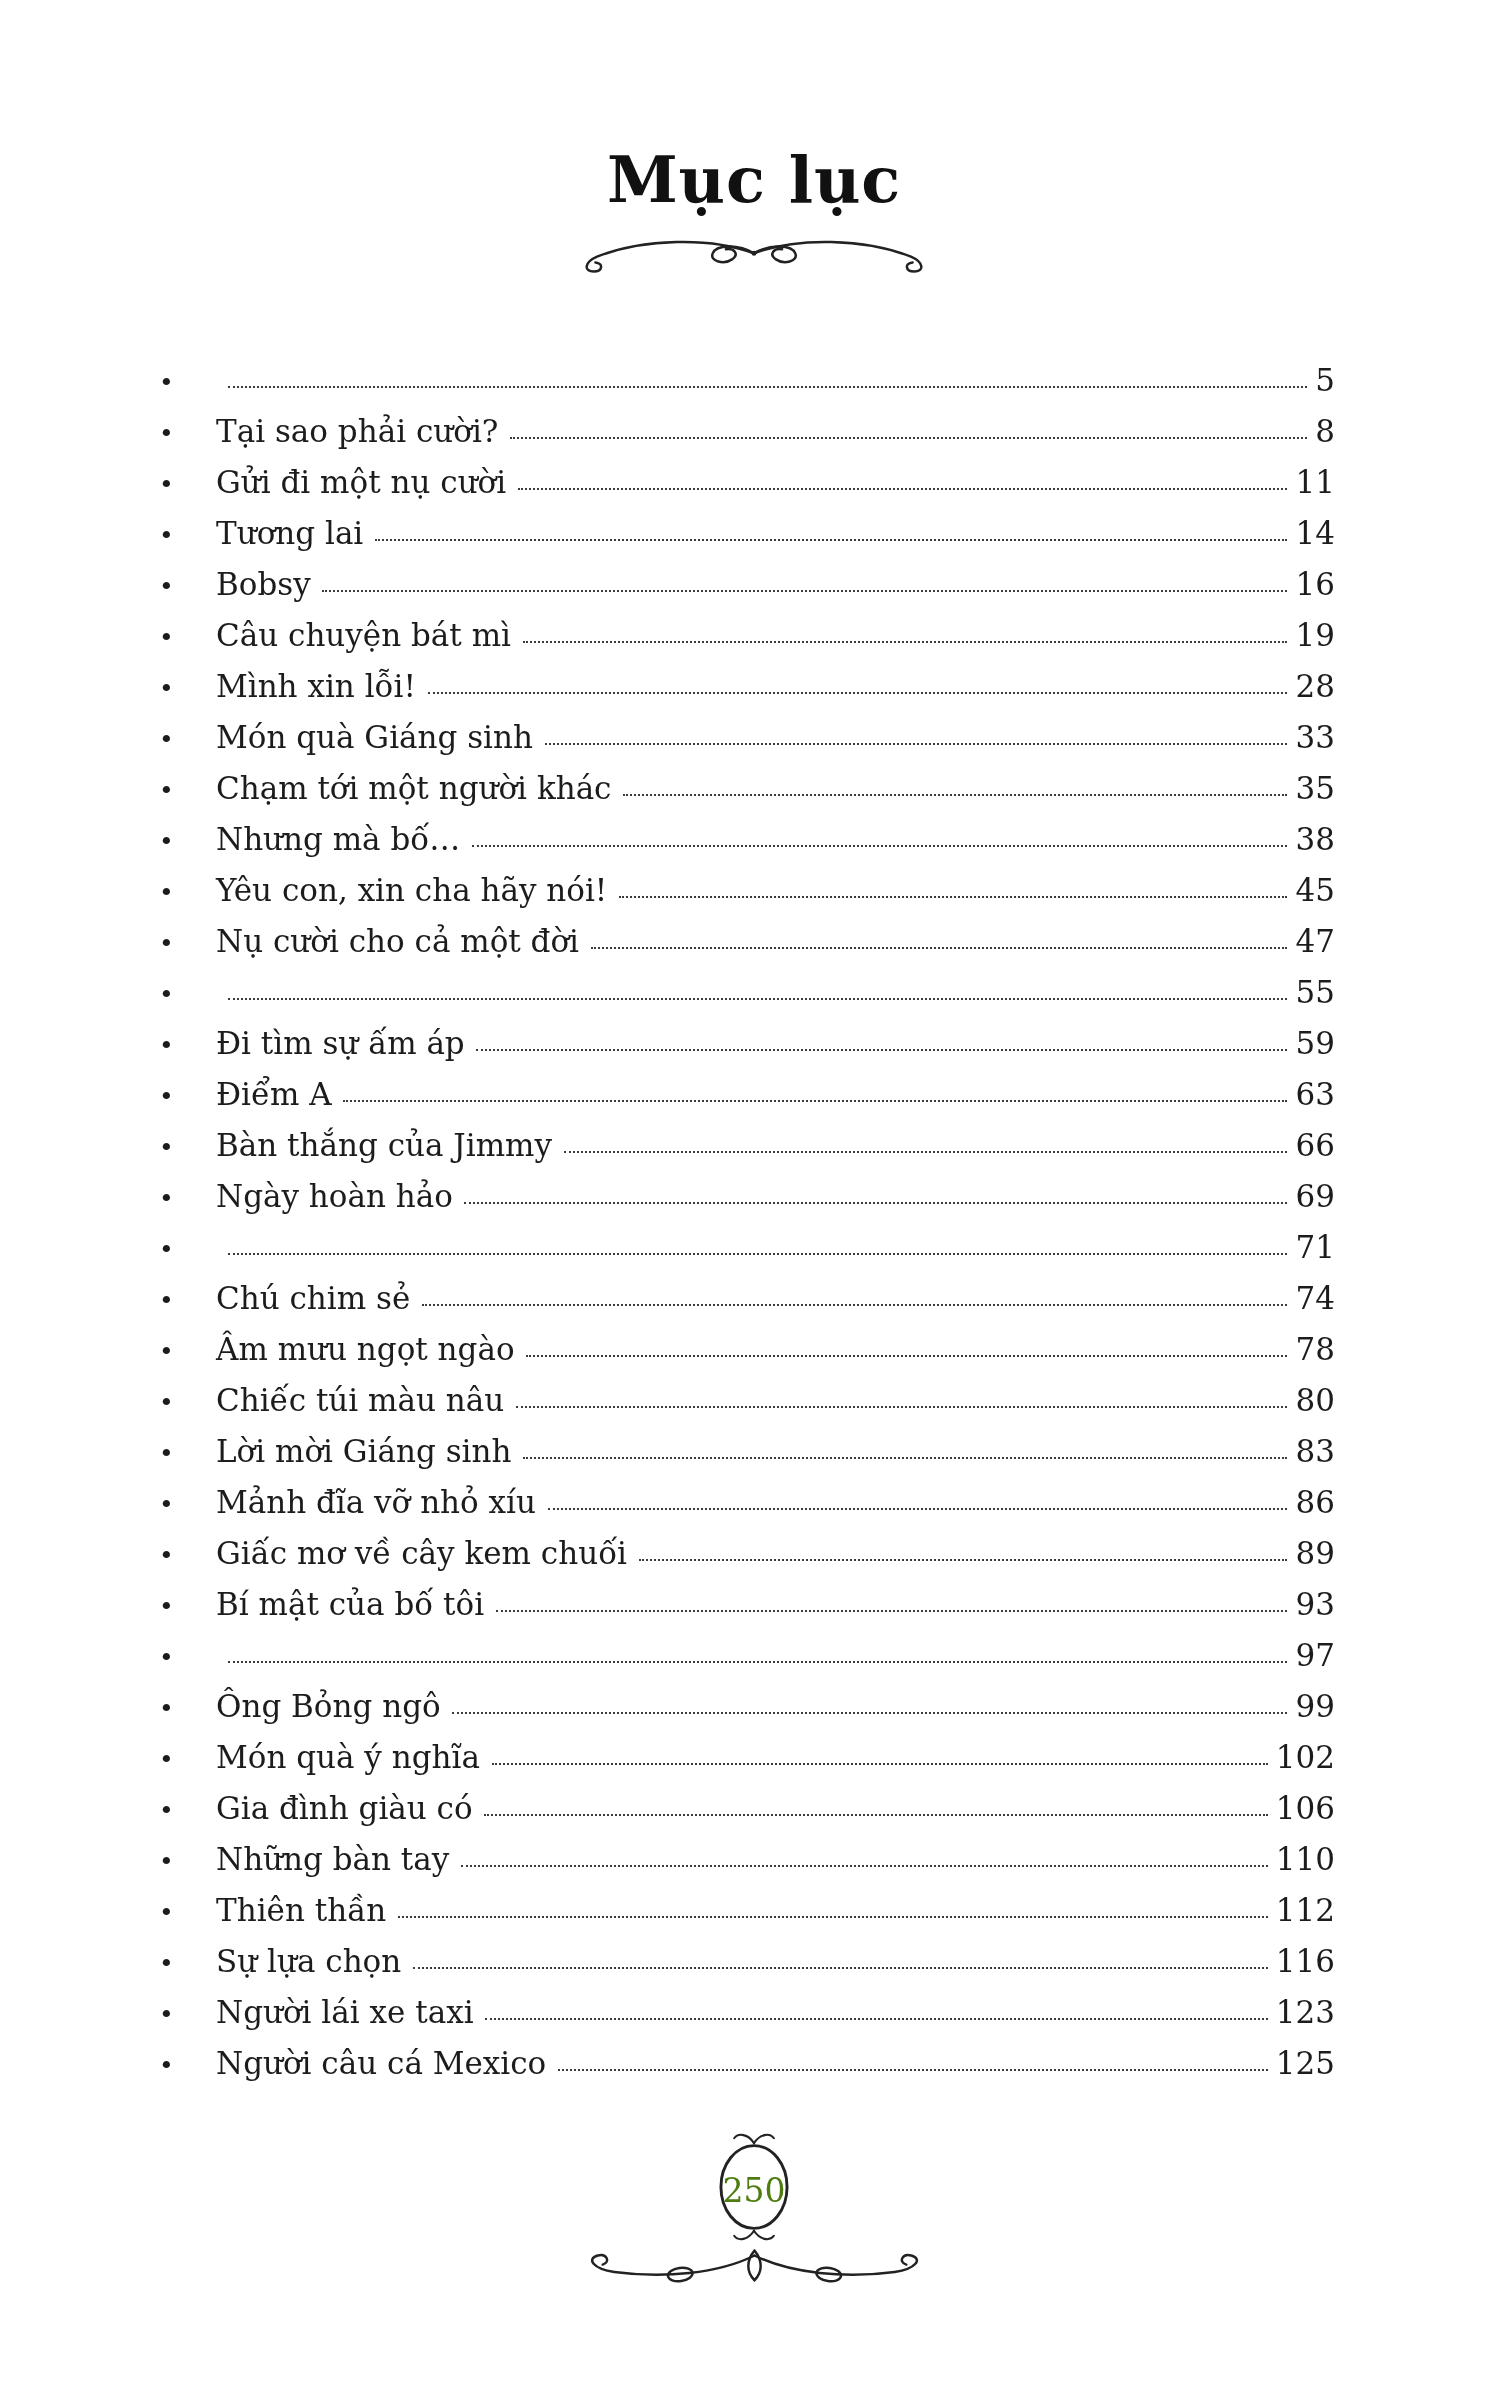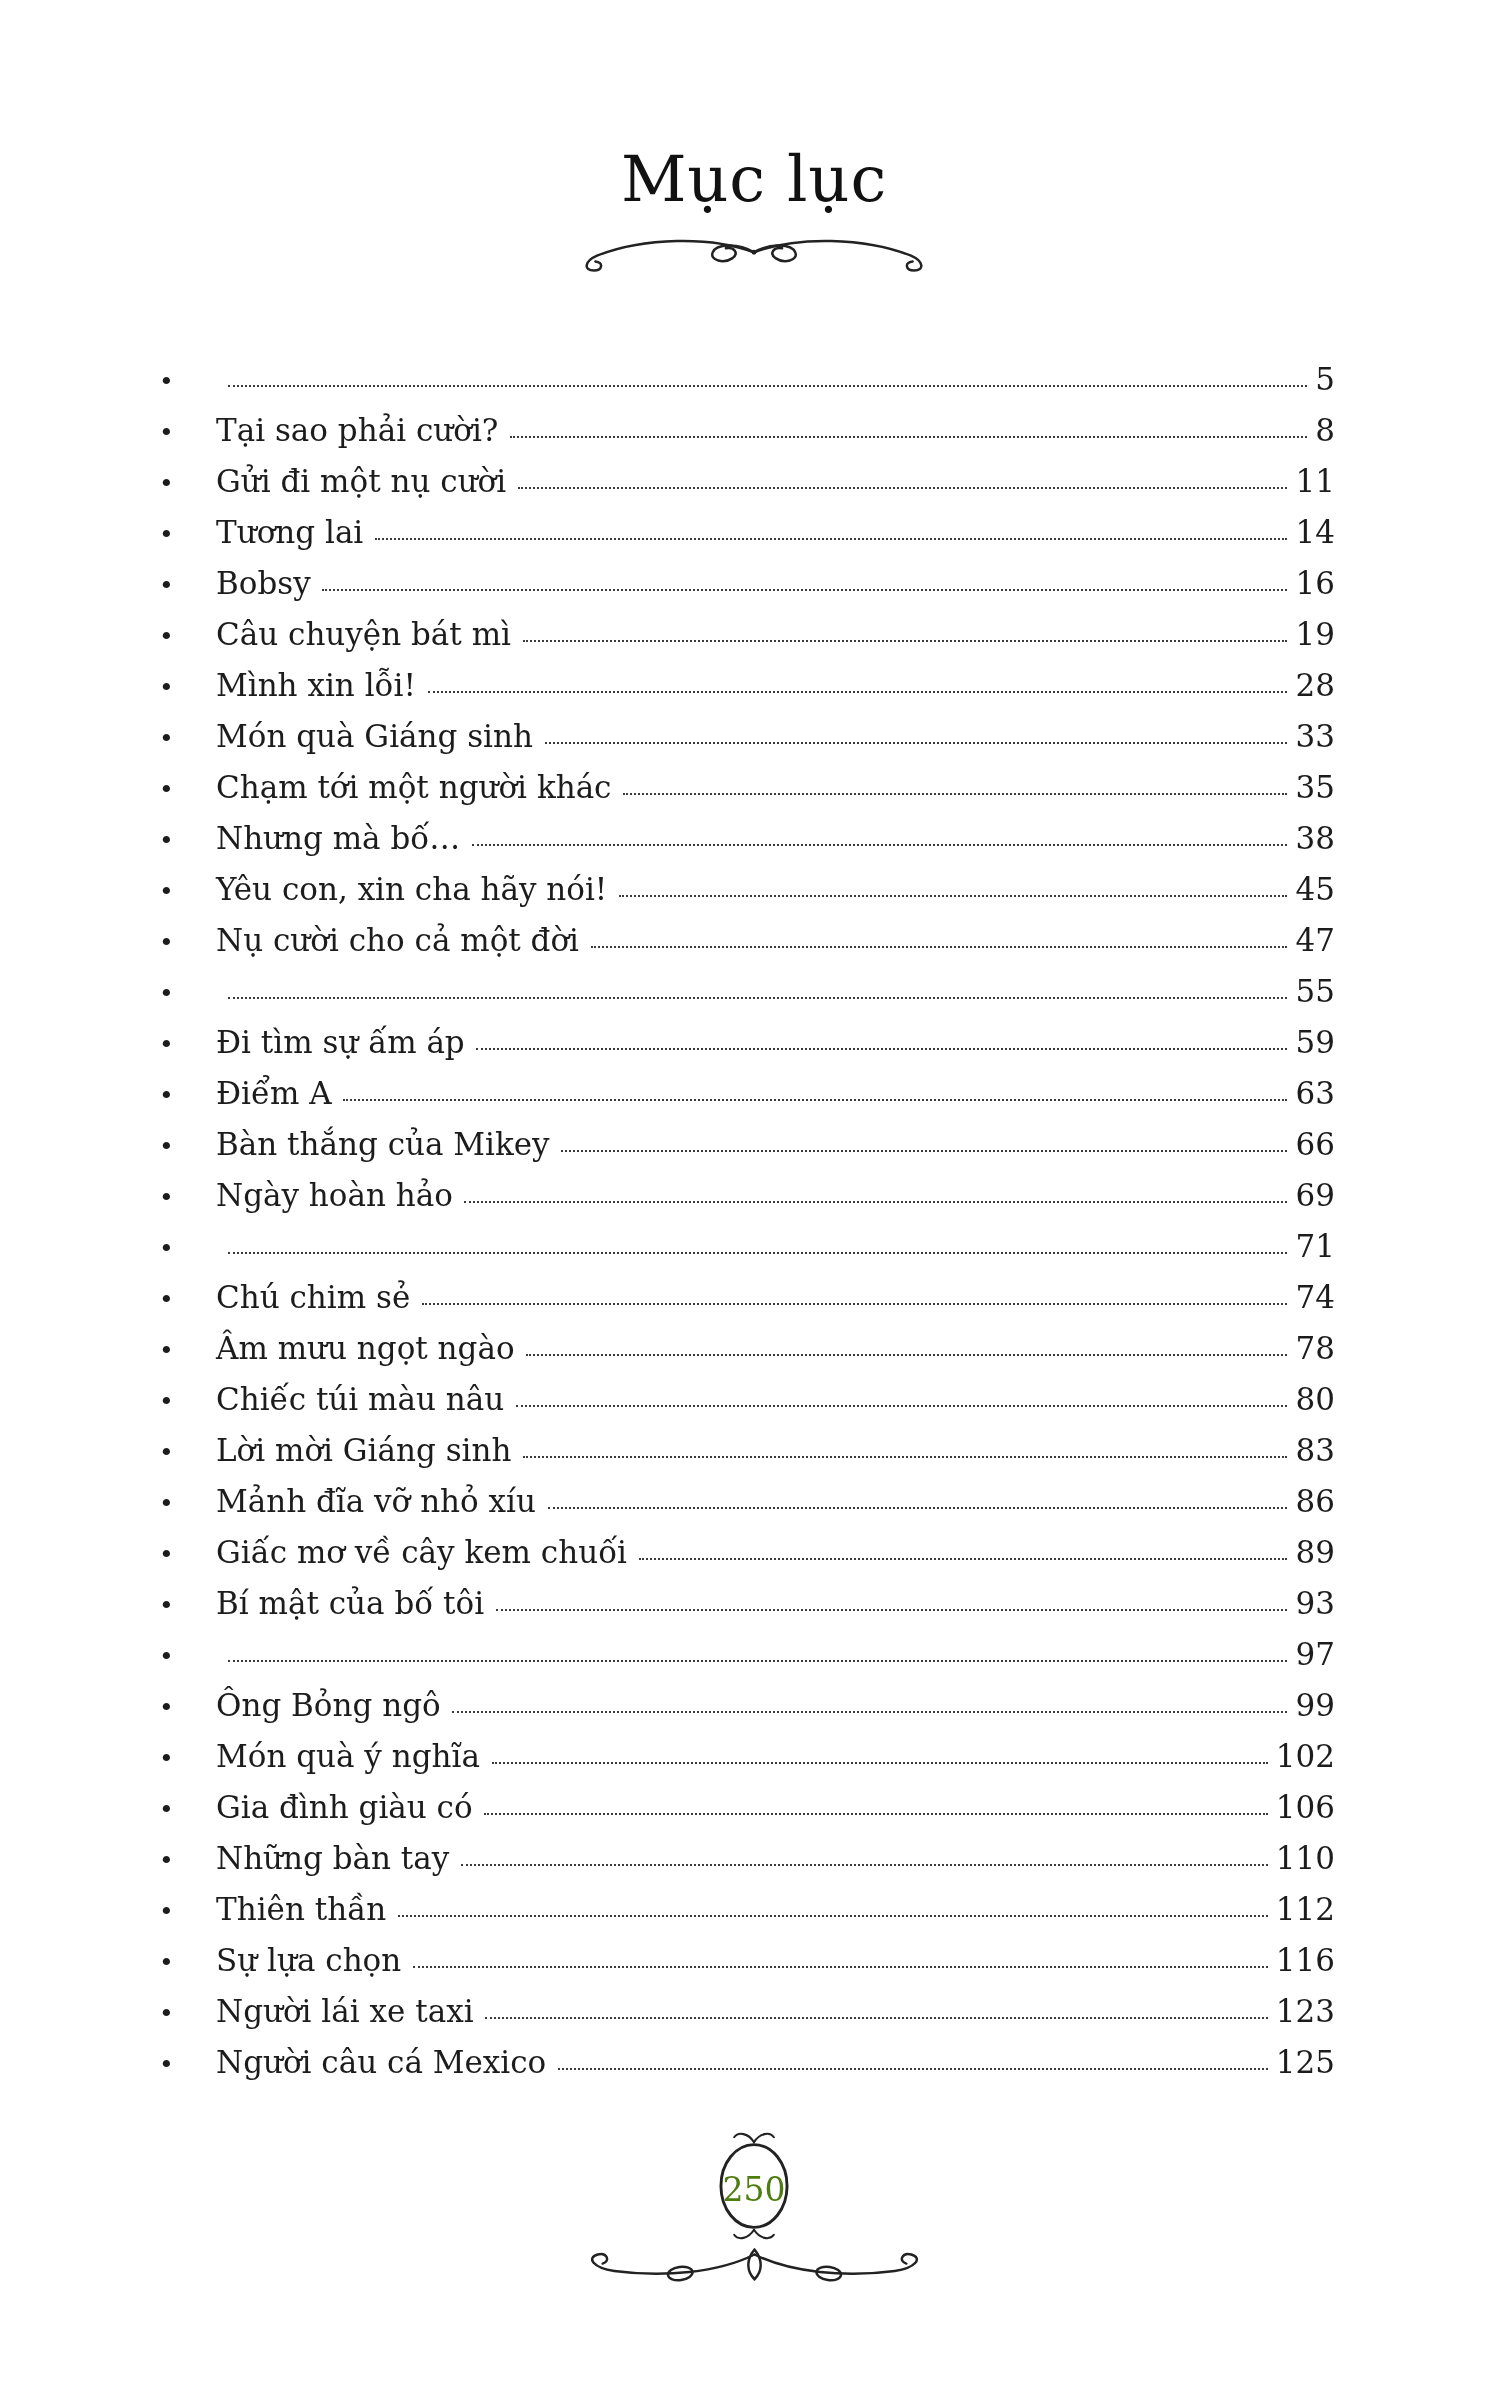--- a/index.html
+++ b/index.html
@@ -13,21 +13,21 @@
   }
   .page {
     width: 1508px;
     height: 2401px;
     position: relative;
   }
   .title {
     text-align: center;
     padding-top: 142px;
     font-size: 64px;
-    font-weight: normal;
+    font-weight: bold;
     letter-spacing: 0.8px;
     color: #111;
   }
   .flourish-top {
     display: block;
     margin: 13.2px auto 0 auto;
   }
   .toc {
     margin: 76px 173px 0 159px;
   }
@@ -201,21 +201,21 @@
 
       <div class="toc-row">
         <span class="bullet">•</span>
         <span class="label">Điểm A</span>
         <span class="leader"></span>
         <span class="pagenum">63</span>
       </div>
 
       <div class="toc-row">
         <span class="bullet">•</span>
-        <span class="label">Bàn thắng của Mikey</span>
+        <span class="label">Bàn thắng của Jimmy</span>
         <span class="leader"></span>
         <span class="pagenum">66</span>
       </div>
 
       <div class="toc-row">
         <span class="bullet">•</span>
         <span class="label">Ngày hoàn hảo</span>
         <span class="leader"></span>
         <span class="pagenum">69</span>
       </div>

